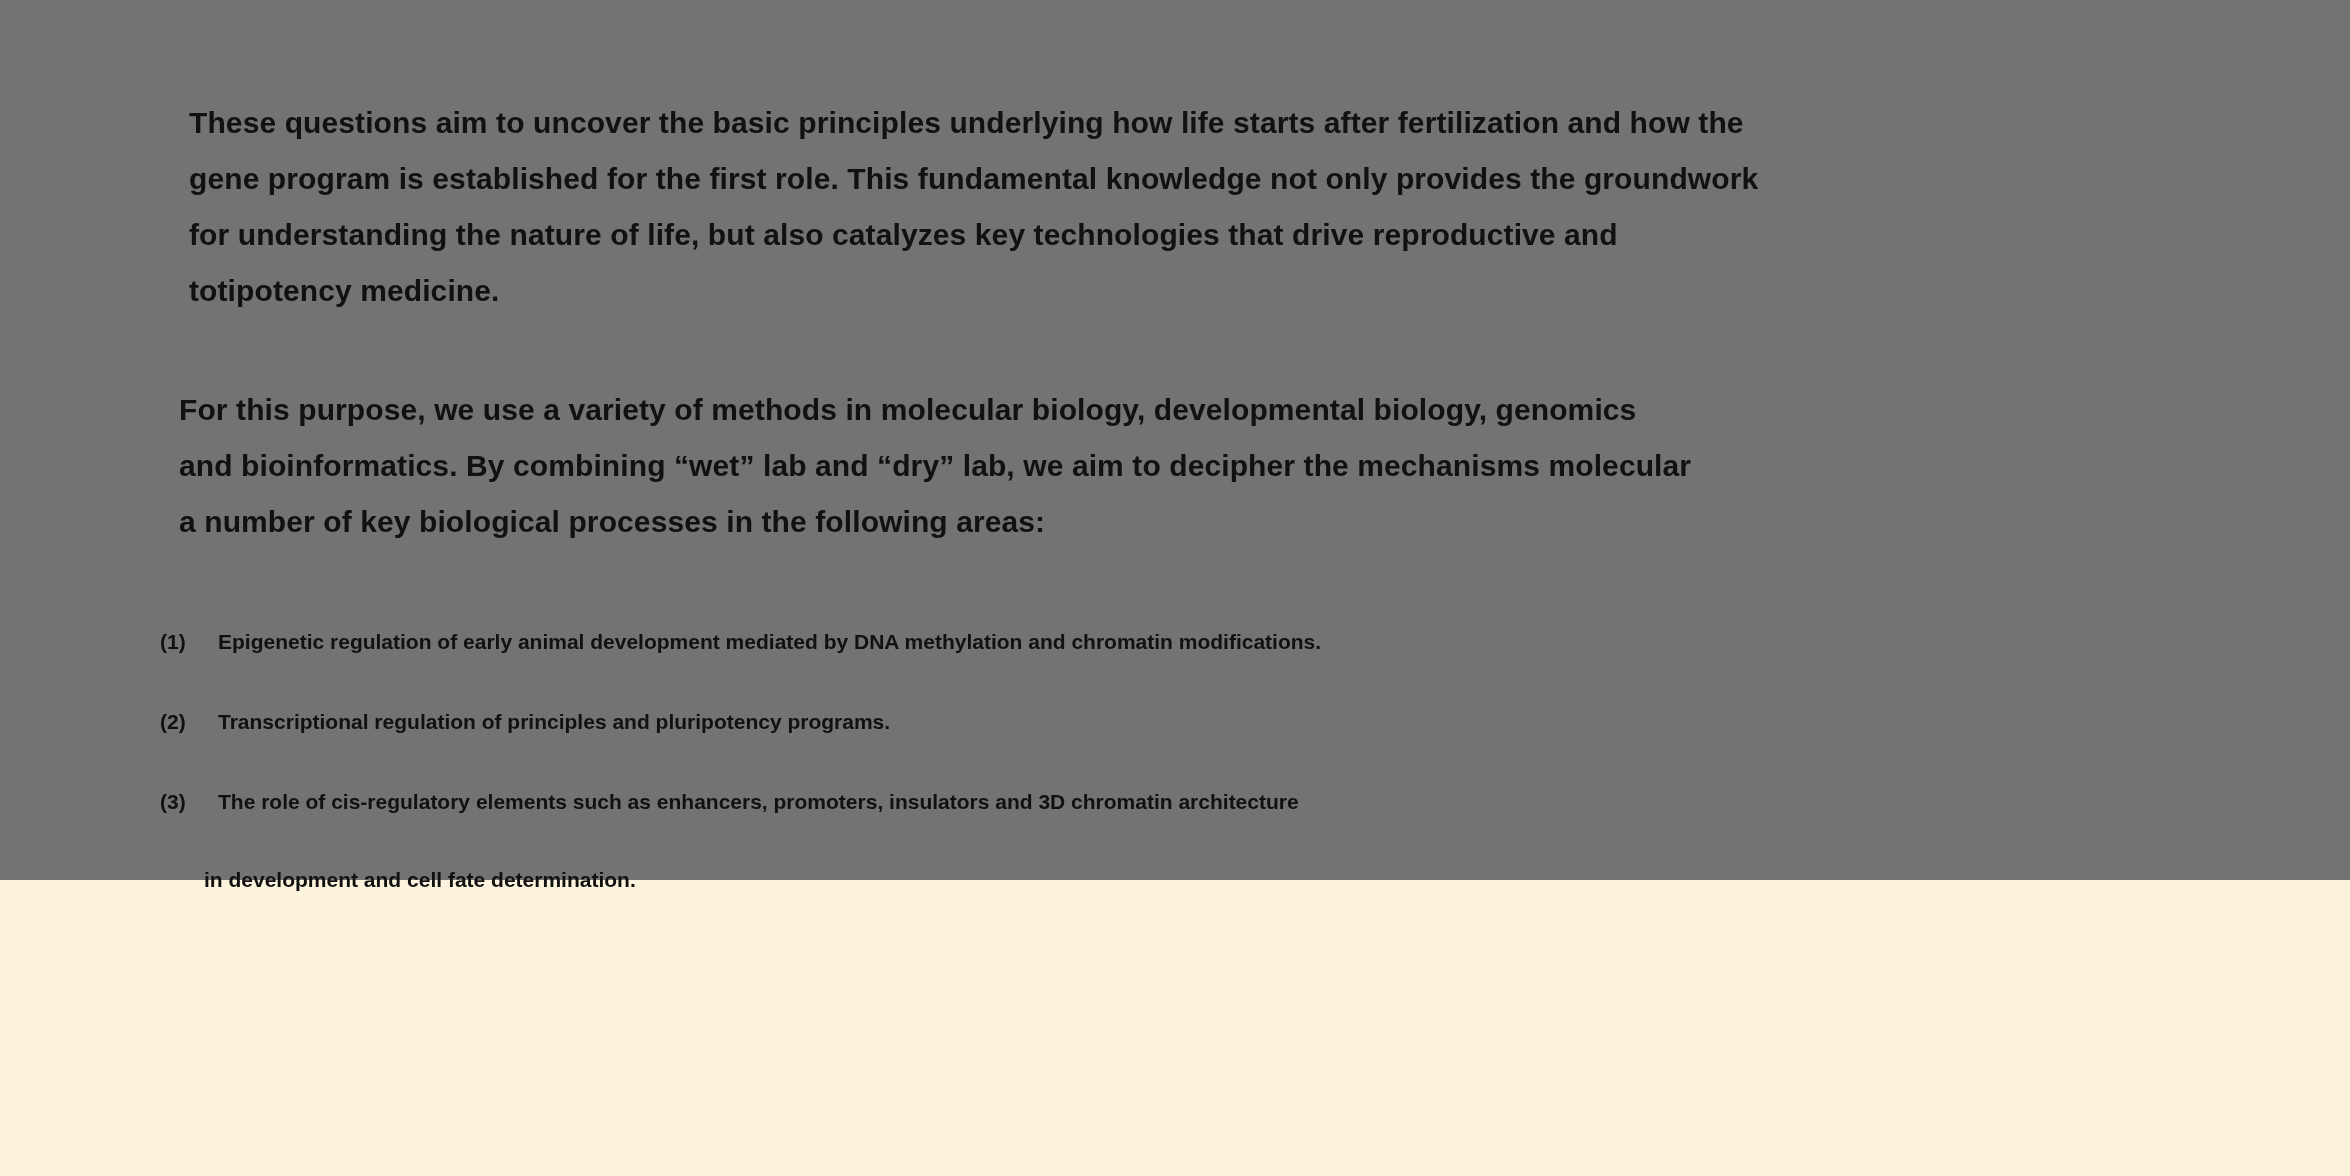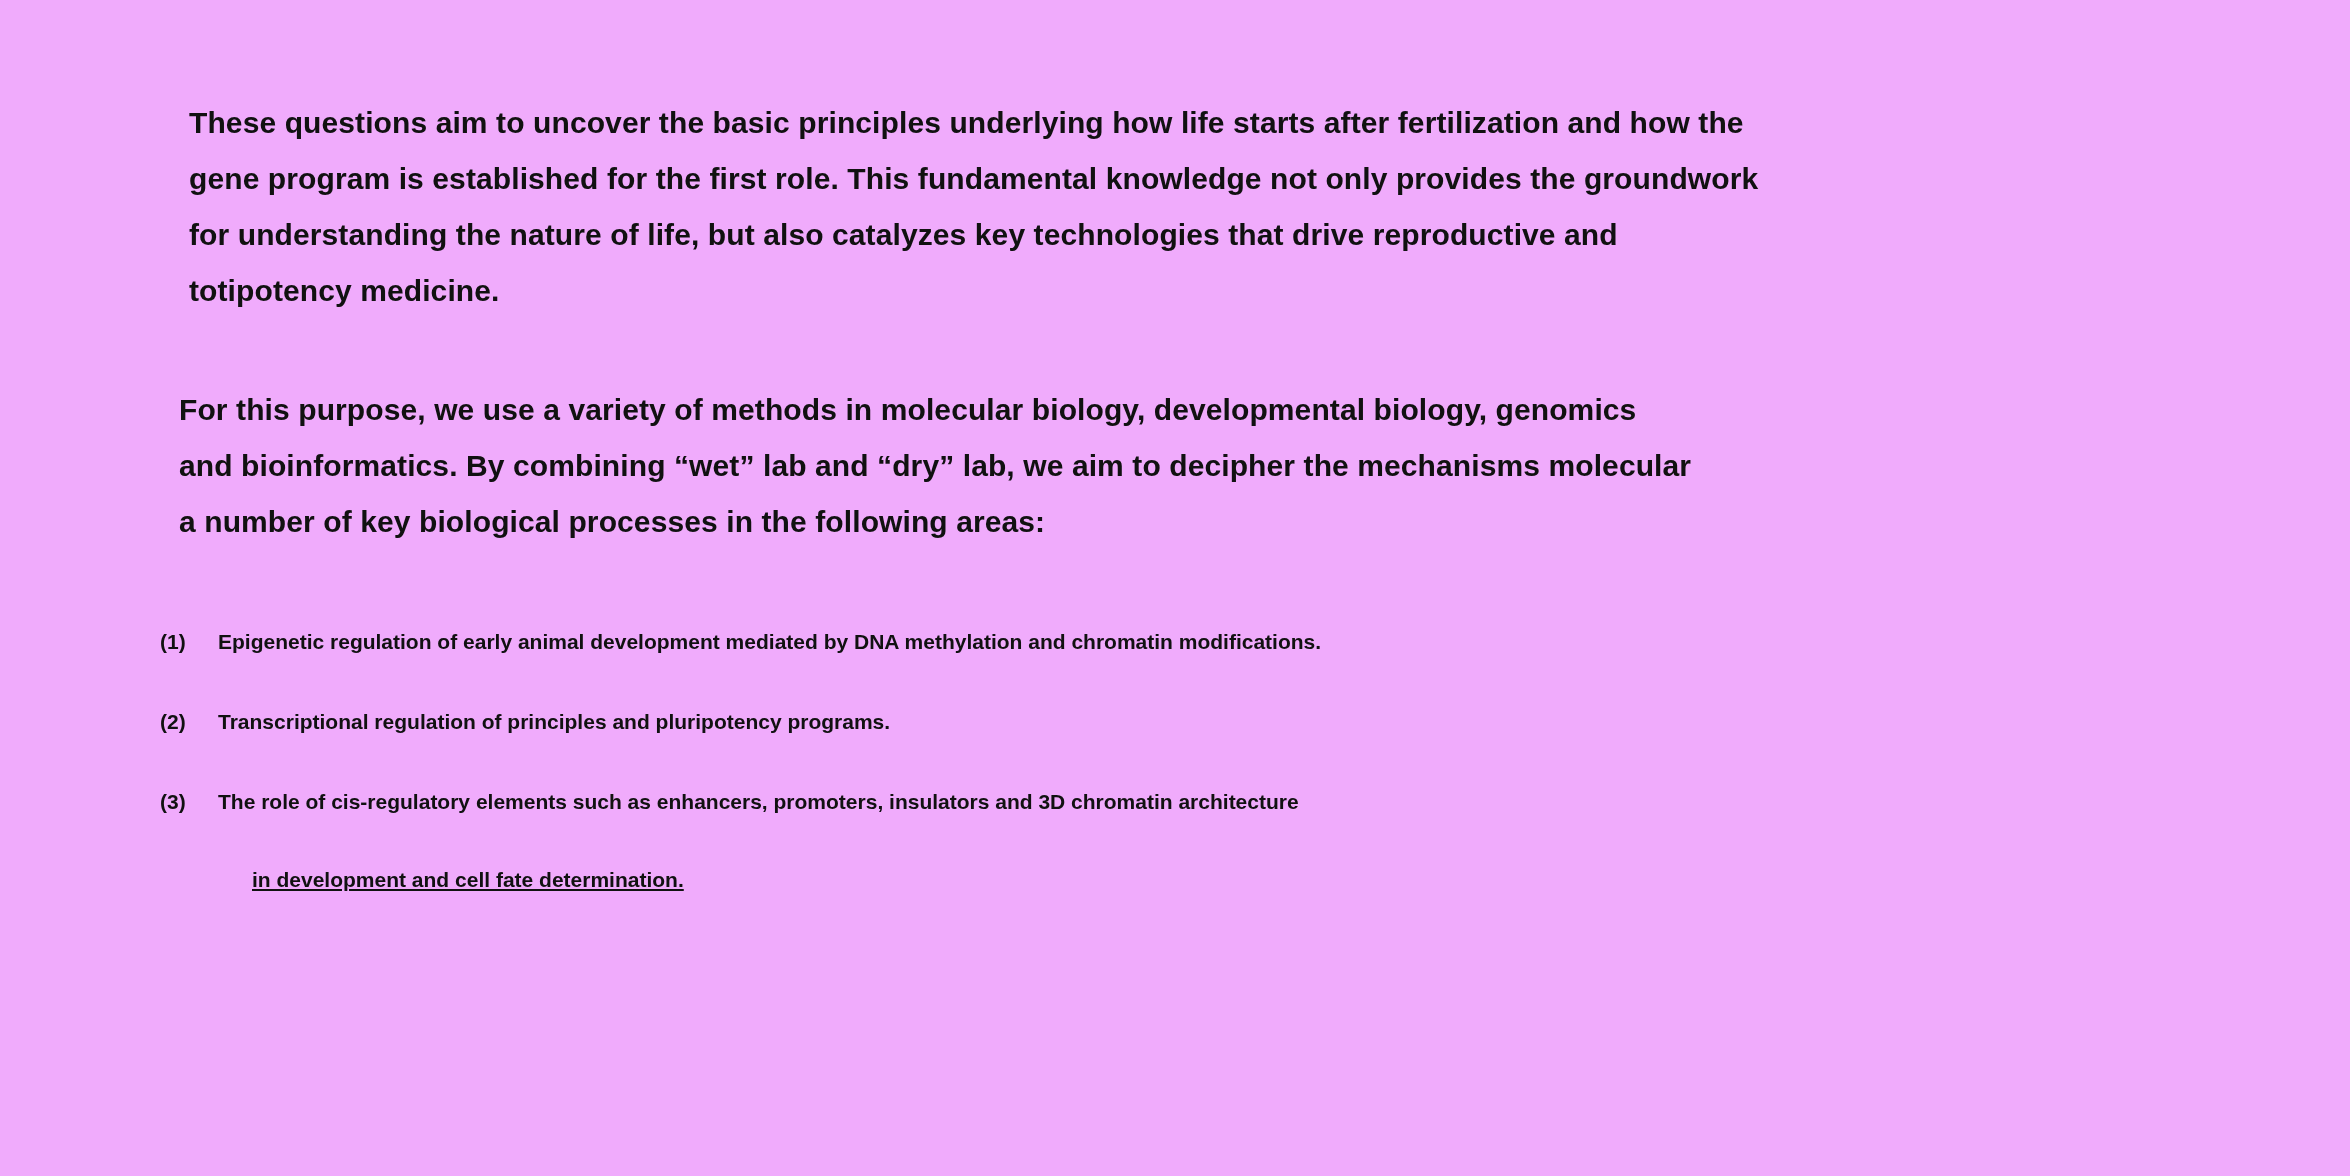--- a/index.html
+++ b/index.html
@@ -10,22 +10,22 @@
     width: 2350px;
     height: 1176px;
     background: #fcf3dc;
     font-family: "Liberation Sans", sans-serif;
     color: #121212;
     overflow: hidden;
   }
   .page {
     position: relative;
     width: 2350px;
-    height: 1176px;
-    background: #f0abfc;
+    height: 880px;
+    background: #737373;
     box-sizing: border-box;
   }
   .para-block {
     position: absolute;
     font-weight: bold;
     font-size: 30px;
     line-height: 56px;
     letter-spacing: 0.1px;
     color: #111111;
   }
@@ -56,22 +56,21 @@
   .list-item .marker {
     display: inline-block;
     width: 58px;
   }
   .list-item .itxt {
     display: inline;
   }
   .cont-line {
     display: block;
     margin-top: 34px;
-    margin-left: 92px;
-    text-decoration: underline;
+    margin-left: 44px;
   }
   .line {
     display: block;
     white-space: pre-wrap;
   }
 </style>
 </head>
 <body>
 
 <div class="page">

